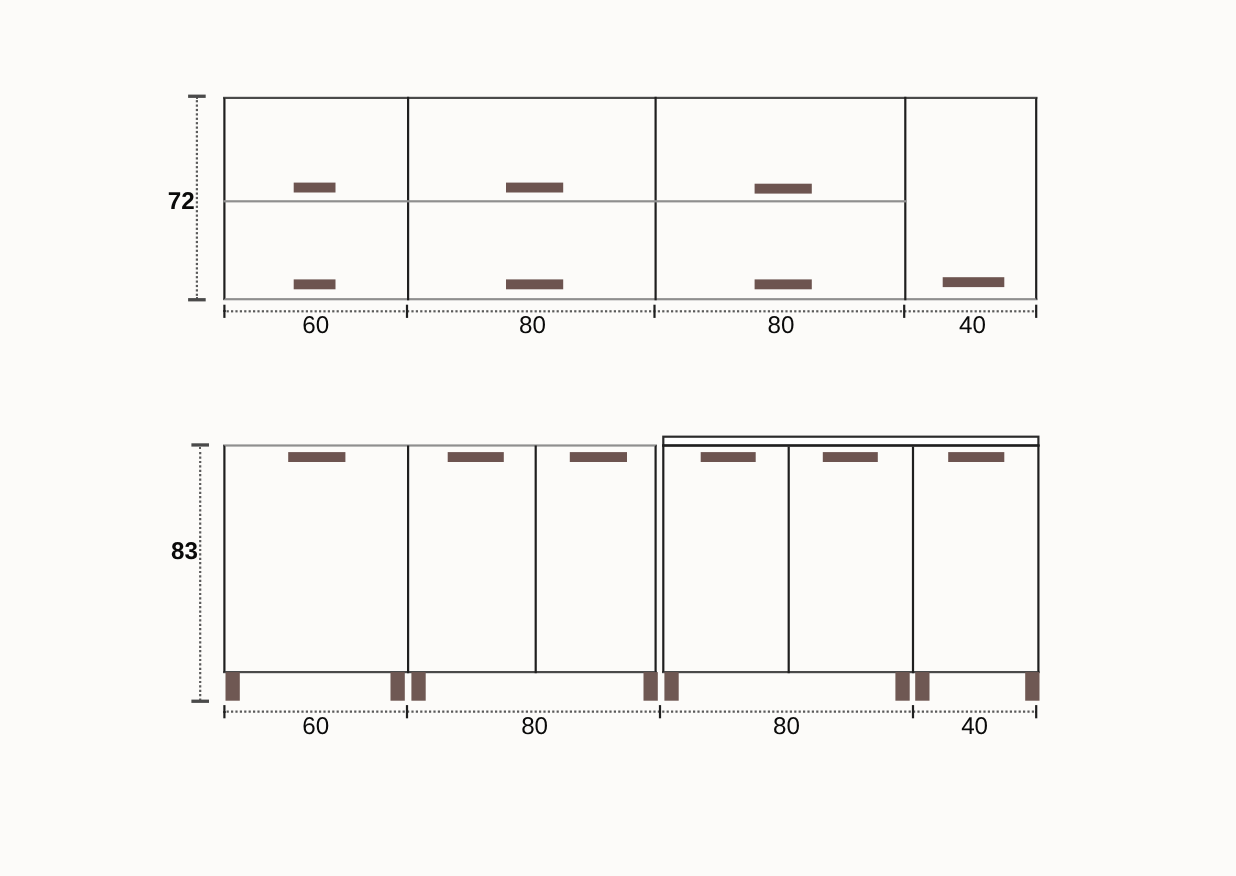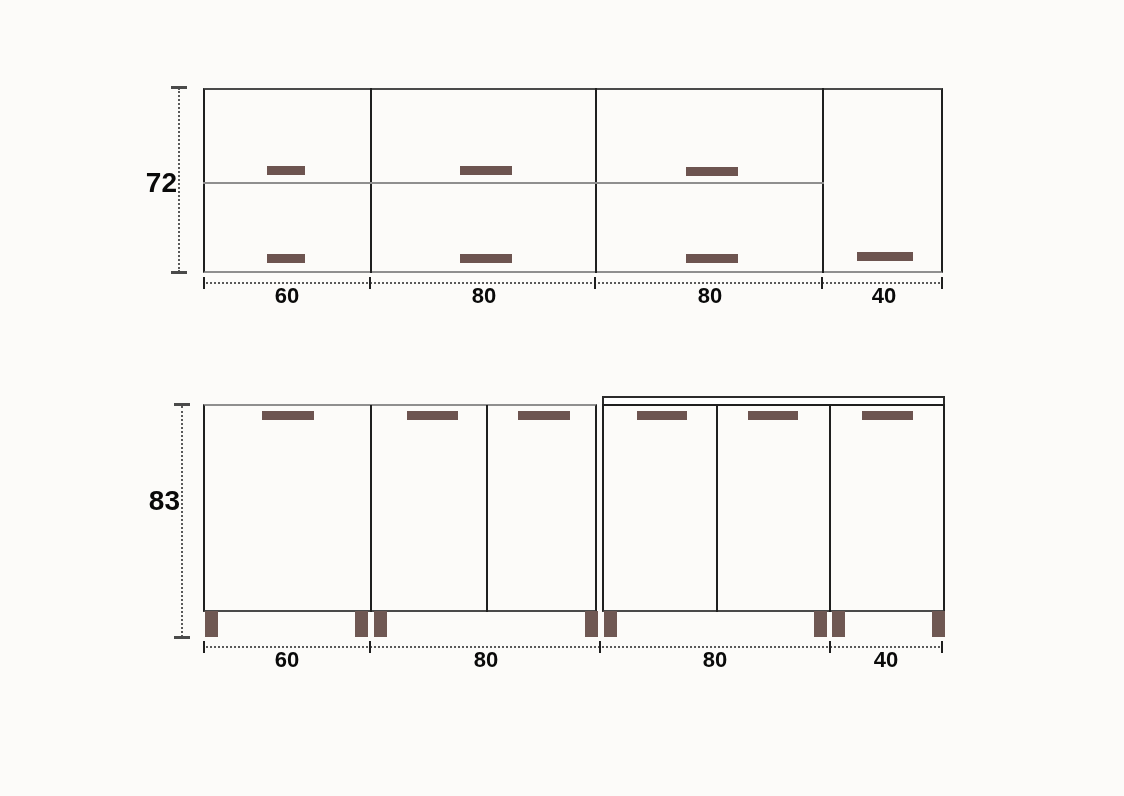--- a/index.html
+++ b/index.html
@@ -40,25 +40,25 @@
 
   .handle{height:9px;background:var(--handle,#6d5450);}
   .foot{width:13px;height:26px;top:611px;background:var(--foot,#6f5853);}
 
   
   .hdim{height:0;border-top:2px dotted var(--dim-line,#5a5a5a);}
   .vdim{width:0;border-left:2px dotted var(--dim-line,#5a5a5a);}
   .htick{width:2px;height:12px;background:var(--line-dark,#1f1f1f);}
   .vtick{width:16px;height:3px;background:var(--line-outer,#4a4a4a);}
   .dim-label{
-    font-size:22px;font-weight:bold;color:var(--text,#0a0a0a);
+    font-size:22px;font-weight:normal;color:var(--text,#0a0a0a);
     width:60px;text-align:center;line-height:24px;
   }
   .height-label{
-    font-size:28px;font-weight:bold;color:var(--text,#0a0a0a);
+    font-size:22px;font-weight:bold;color:var(--text,#0a0a0a);
     width:46px;text-align:right;line-height:26px;
   }
 </style>
 </head>
 <body>
 
 <div class="abs upper-block"></div>
 <div class="abs divider" style="left:370px;top:88px;height:185px;"></div>
 <div class="abs divider" style="left:595px;top:88px;height:185px;"></div>
 <div class="abs divider" style="left:822px;top:88px;height:185px;"></div>

